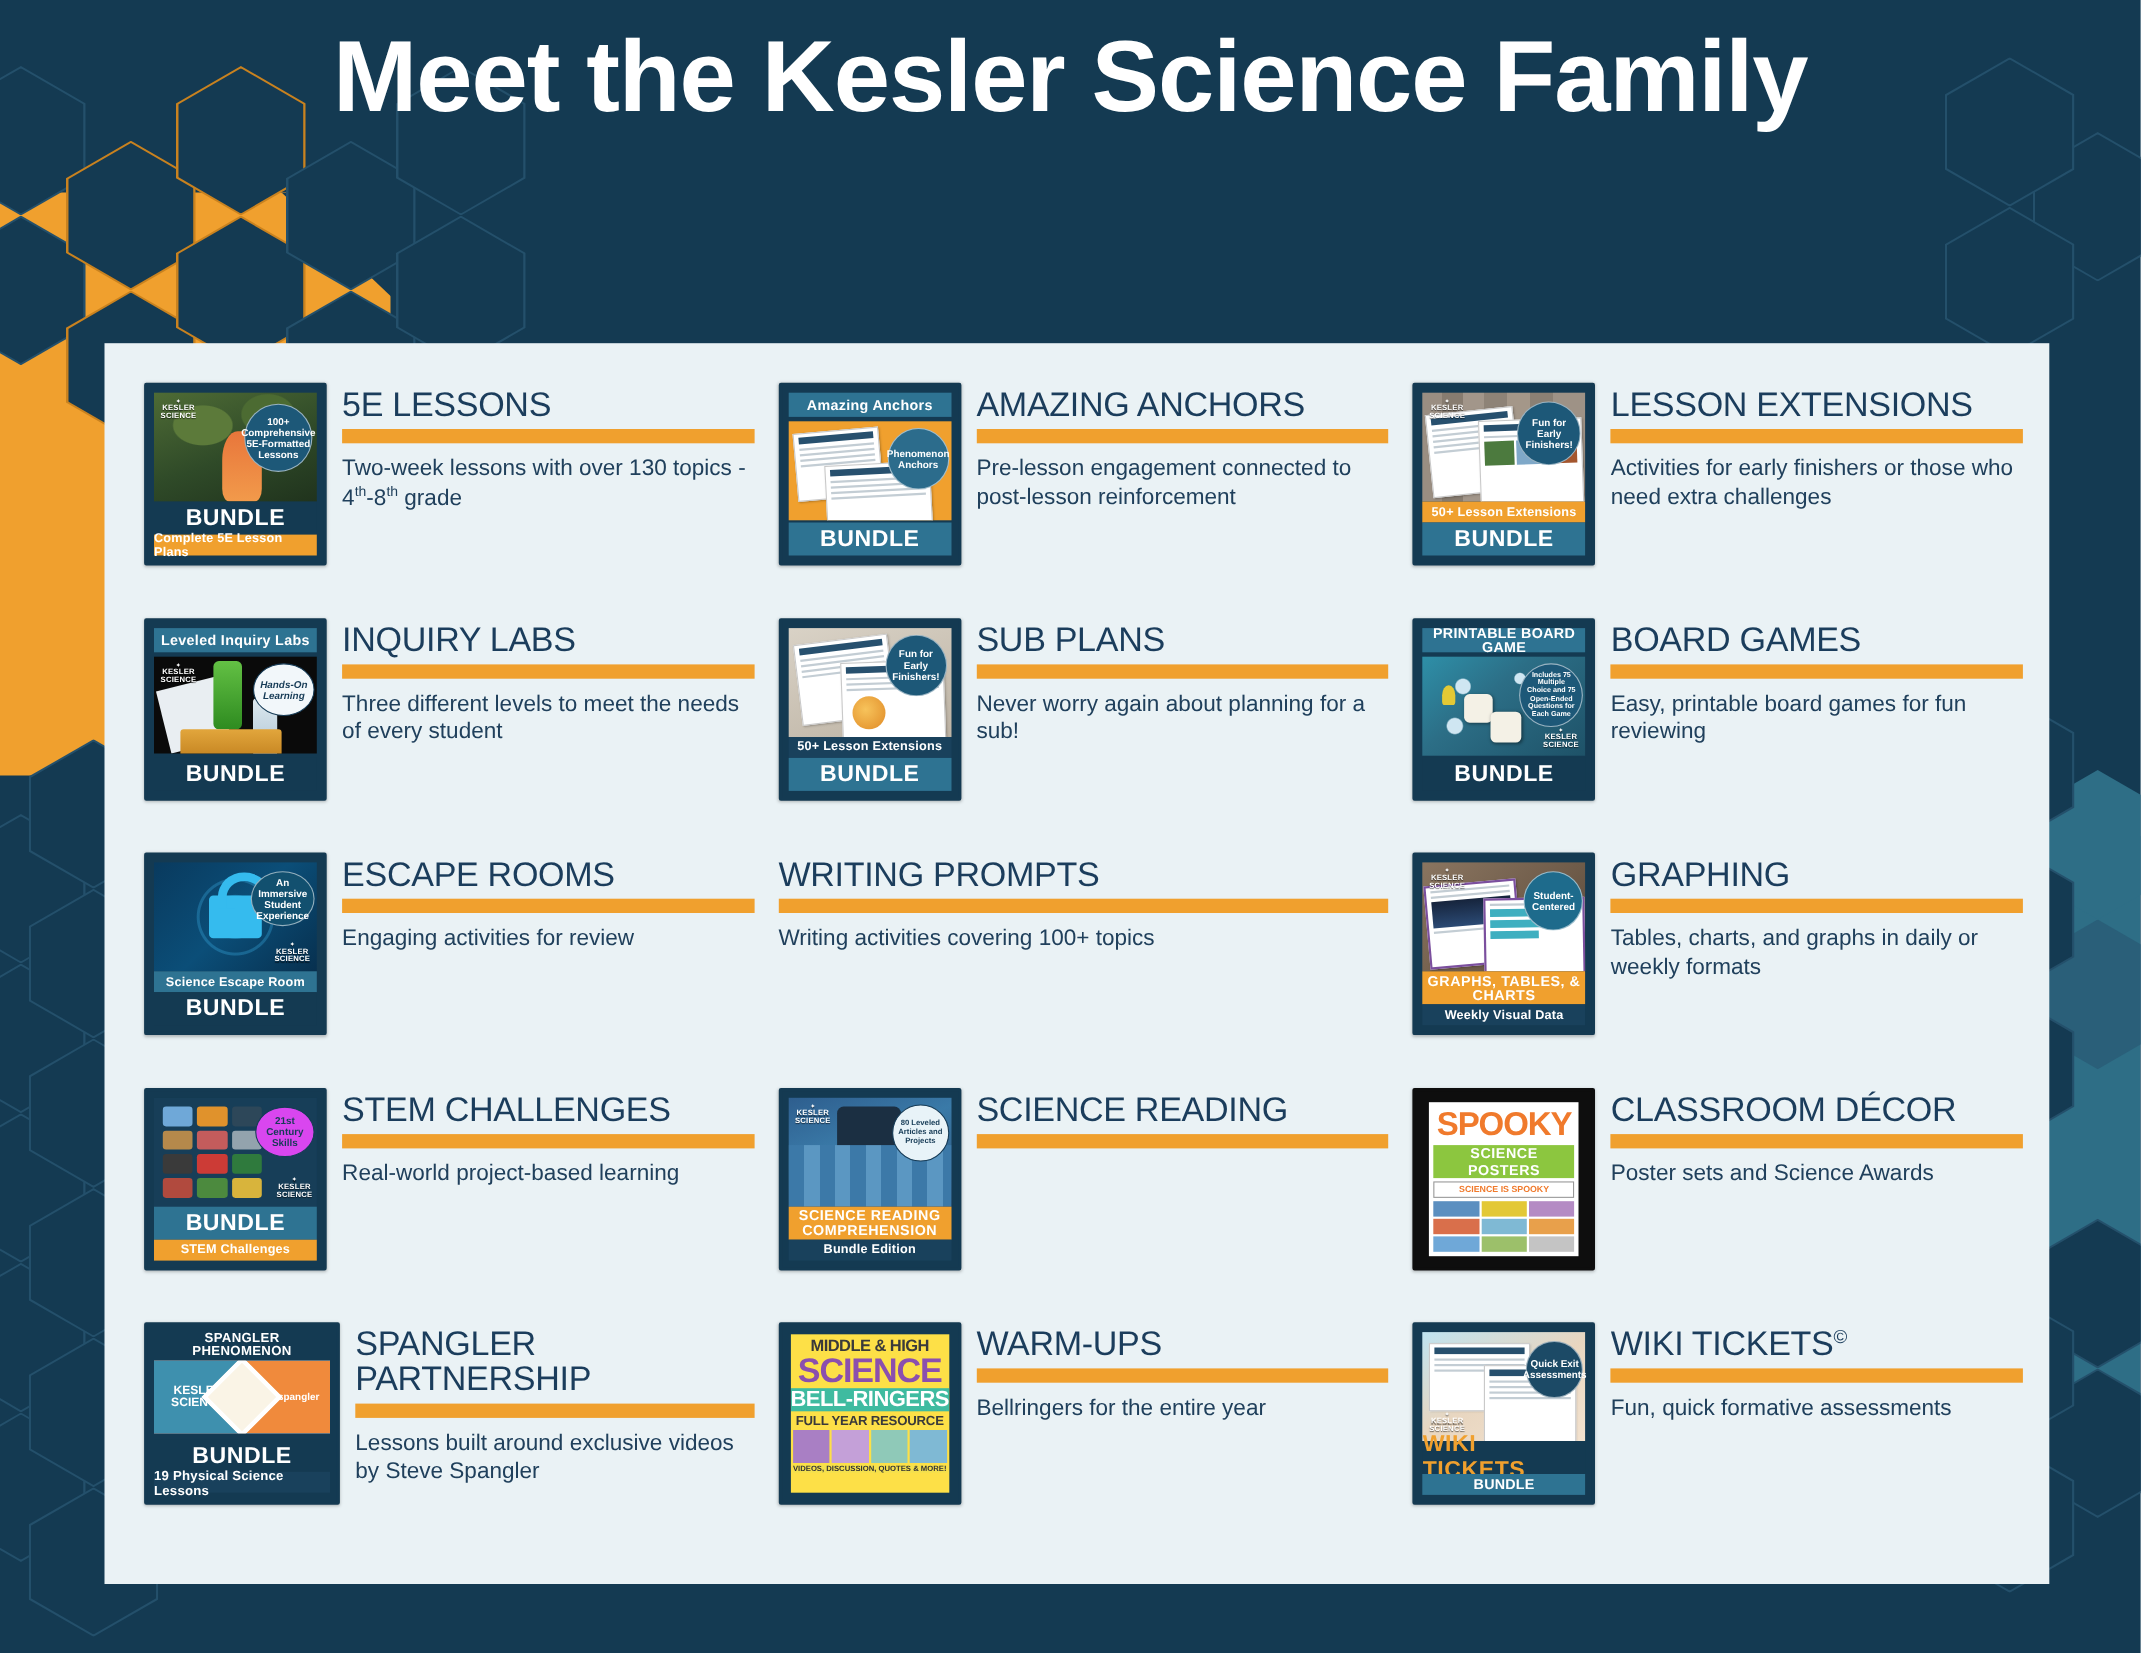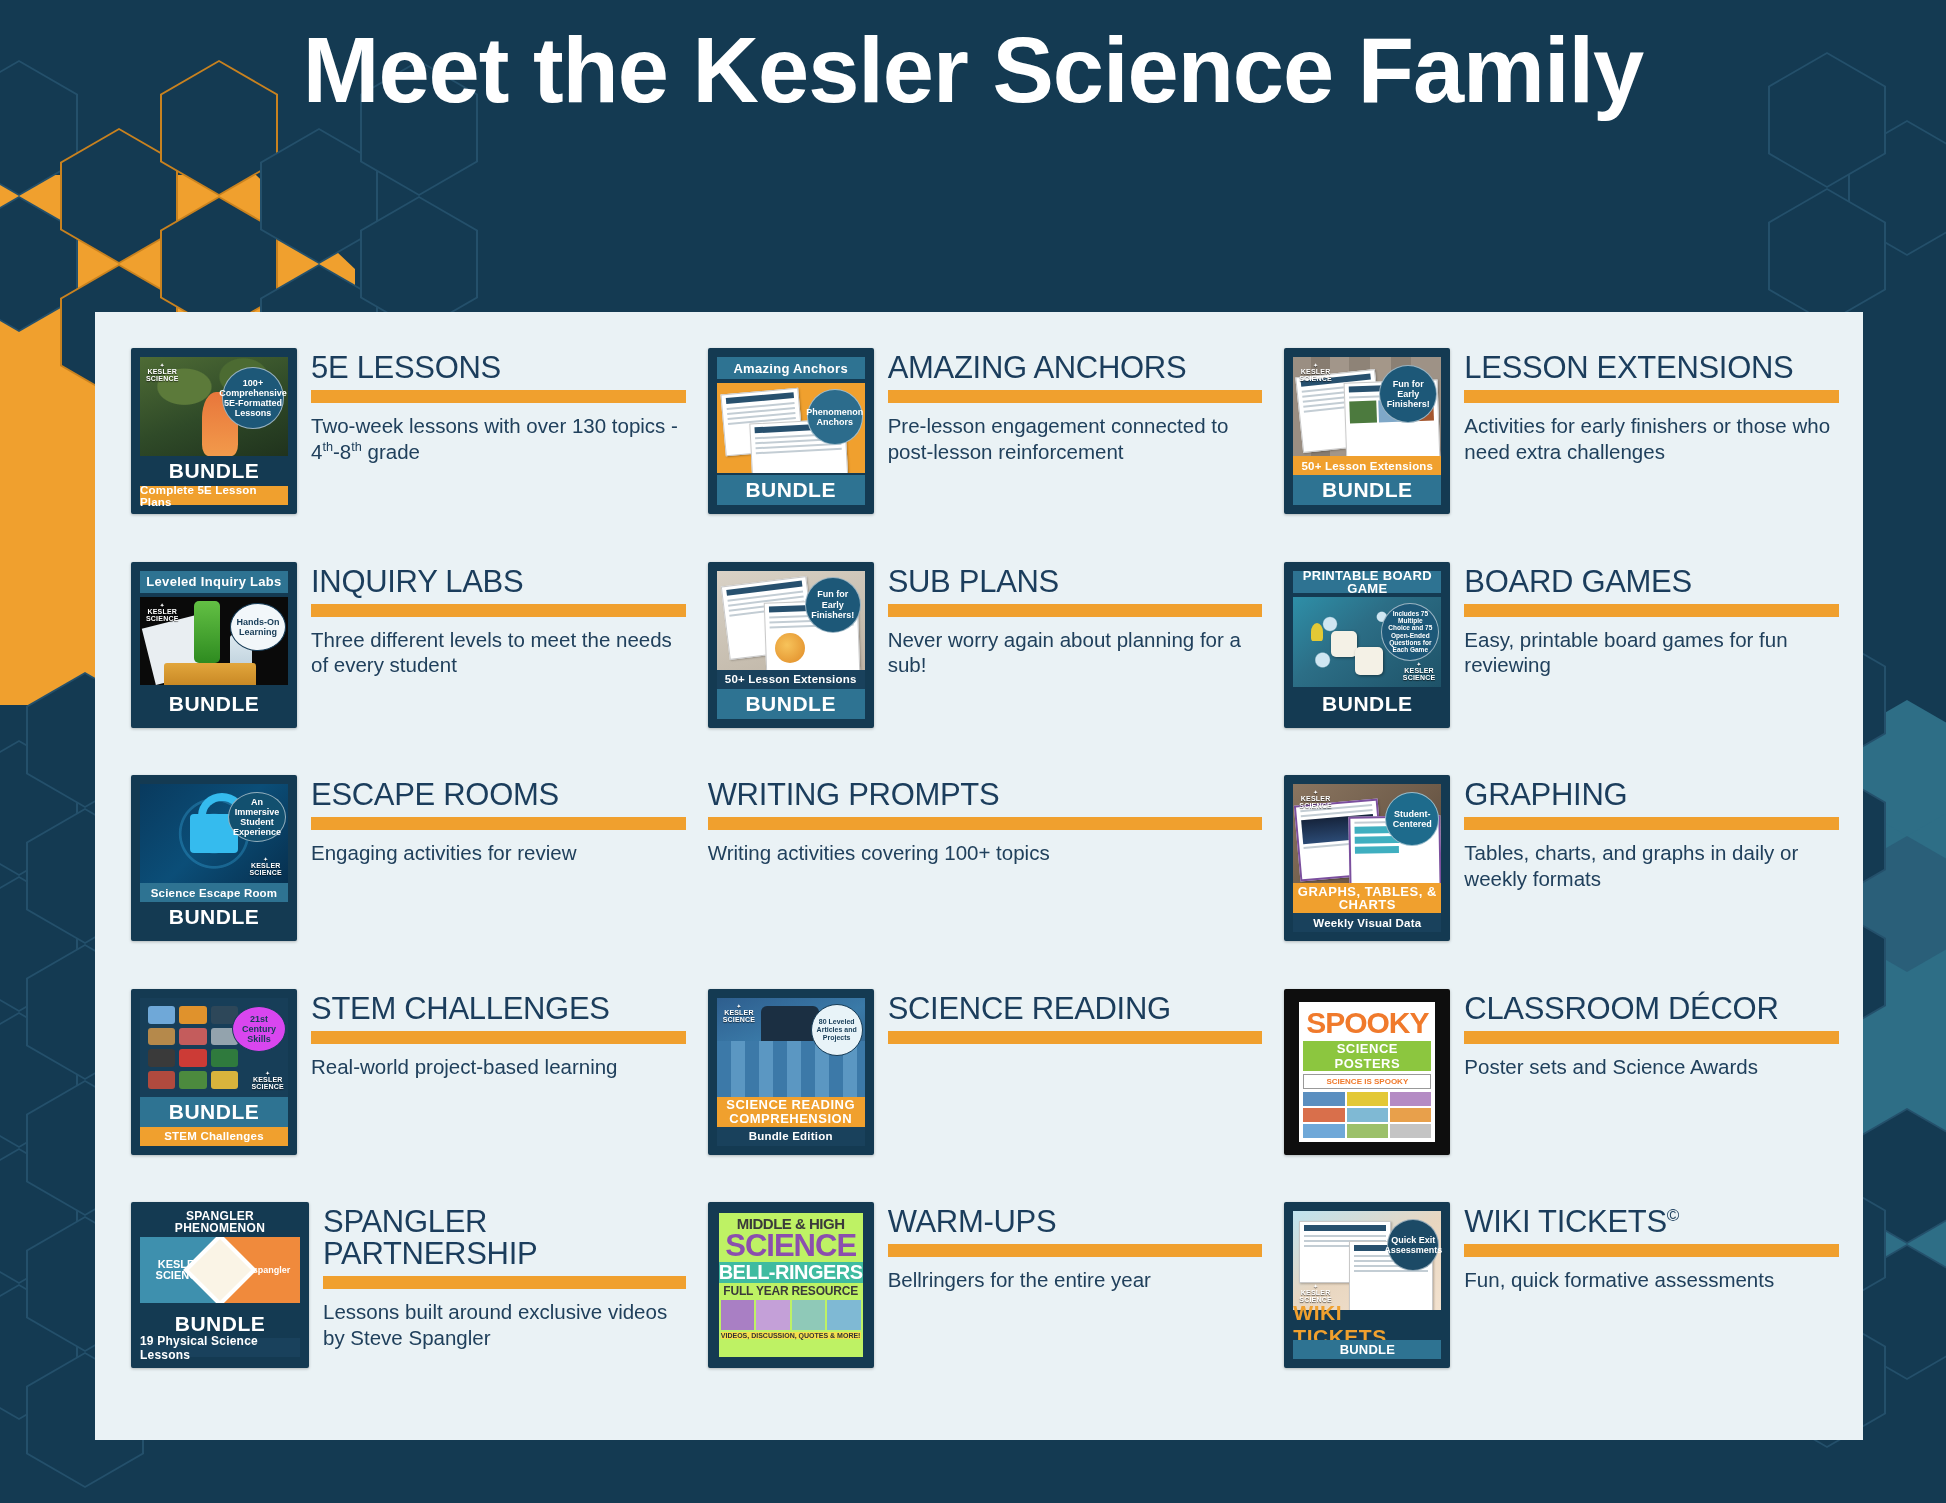--- a/index.html
+++ b/index.html
@@ -229,21 +229,21 @@
   }
   .stemgrid div { border-radius:3px; }
   .spangler-art { background:#fff; display:flex; }
   .spangler-art .left { flex:1; background:#3E90AE; display:flex; align-items:center; justify-content:center; }
   .spangler-art .right { flex:1; background:#F08A3C; display:flex; align-items:center; justify-content:center; }
   .spangler-art .dia {
     position:absolute; left:50%; top:50%; width:52px; height:52px;
     transform:translate(-50%,-50%) rotate(45deg);
     background:#FAF4E6; border:4px solid #fff;
   }
-  .bellringer { background:#bef264; }
+  .bellringer { background:#fde047; }
   .spooky { background:#fff; }
   .wiki { background:linear-gradient(150deg,#BFE3F0 0%,#E8D6C0 50%,#F3E2CF 100%); }
   .reading { background:linear-gradient(160deg,#2E5E8E 0%,#3A7AA8 40%,#2A4E74 100%); }
   .subplan { background:linear-gradient(160deg,#d9d2c6,#bdb3a4); }
 </style>
 </head>
 <body>
 
 <div class="bg-hex-layer">
 
@@ -384,21 +384,21 @@
         <div class="t-top">Leveled Inquiry Labs</div>
         <div class="t-img" style="top:32px;bottom:40px;background:#0A0A0A;">
           <div style="position:absolute;left:8px;top:24px;width:56px;height:58px;background:#E9EEF2;transform:rotate(-14deg);"></div>
           <div style="position:absolute;left:54px;top:4px;width:26px;height:62px;background:linear-gradient(180deg,#63C044,#2E8B20);border-radius:5px;"></div>
           <div style="position:absolute;left:90px;top:38px;width:22px;height:52px;background:linear-gradient(180deg,#DDE9F0,#AEC4D2);border-radius:3px;"></div>
           <div style="position:absolute;left:24px;top:66px;width:92px;height:28px;background:linear-gradient(180deg,#E2A63C,#C2811F);border-radius:3px;"></div>
         </div>
         <div class="klogo" style="left:12px;top:38px;">
           <span class="star">✦</span>KESLER<br>SCIENCE
         </div>
-        <div class="badge" style="right:8px;top:38px;width:56px;height:48px;border-radius:50%;background:#F2F7FA;color:#163B56;border:1.5px solid #163B56;">Hands-On Learning</div>
+        <div class="badge" style="right:8px;top:38px;width:56px;height:48px;border-radius:50%;background:#F2F7FA;color:#163B56;border:1.5px solid #163B56;font-style:italic;">Hands-On Learning</div>
         <div class="t-bundle navy">BUNDLE</div>
       </div>
       <div class="ctext">
         <div class="ctitle">INQUIRY LABS</div>
         <div class="rule"></div>
         <div class="cdesc">Three different levels to meet the needs of every student</div>
       </div>
     </div>
 
     <div class="card">

